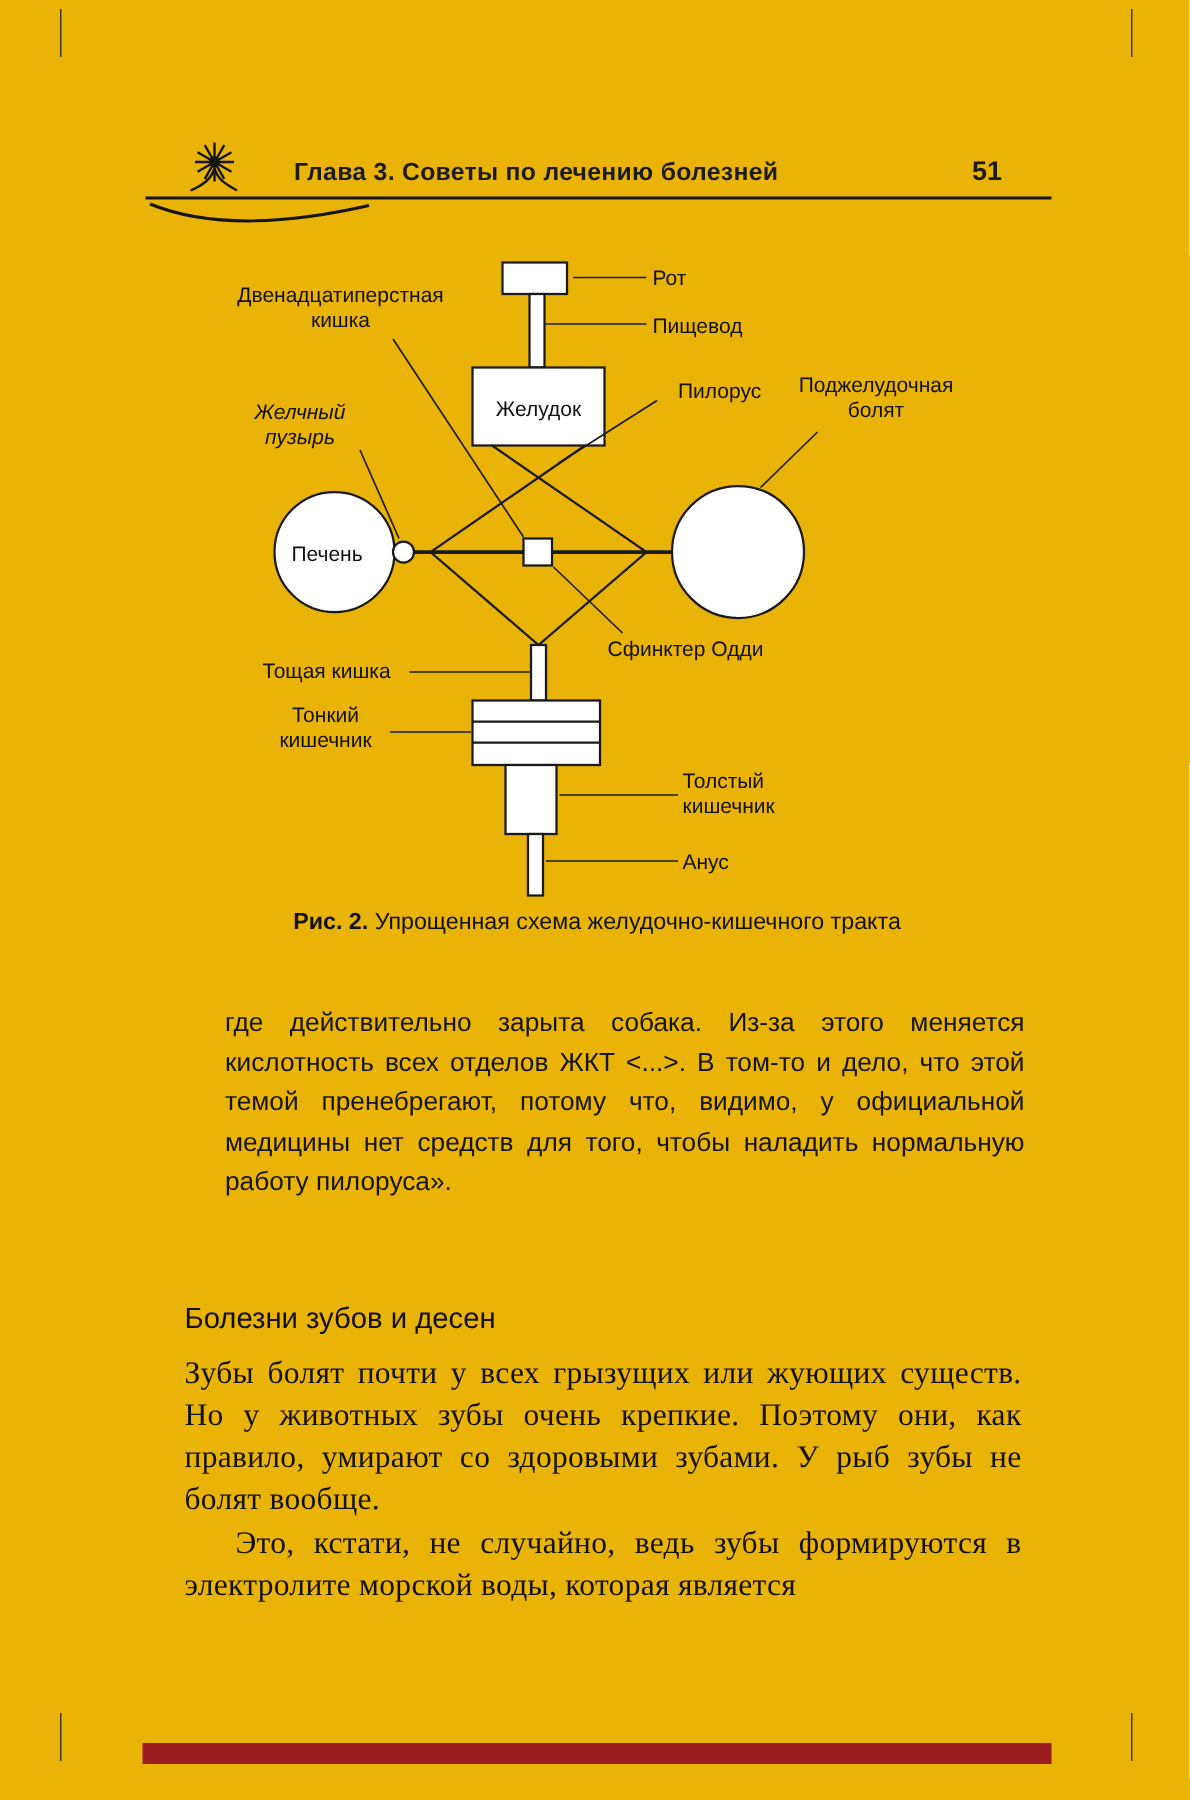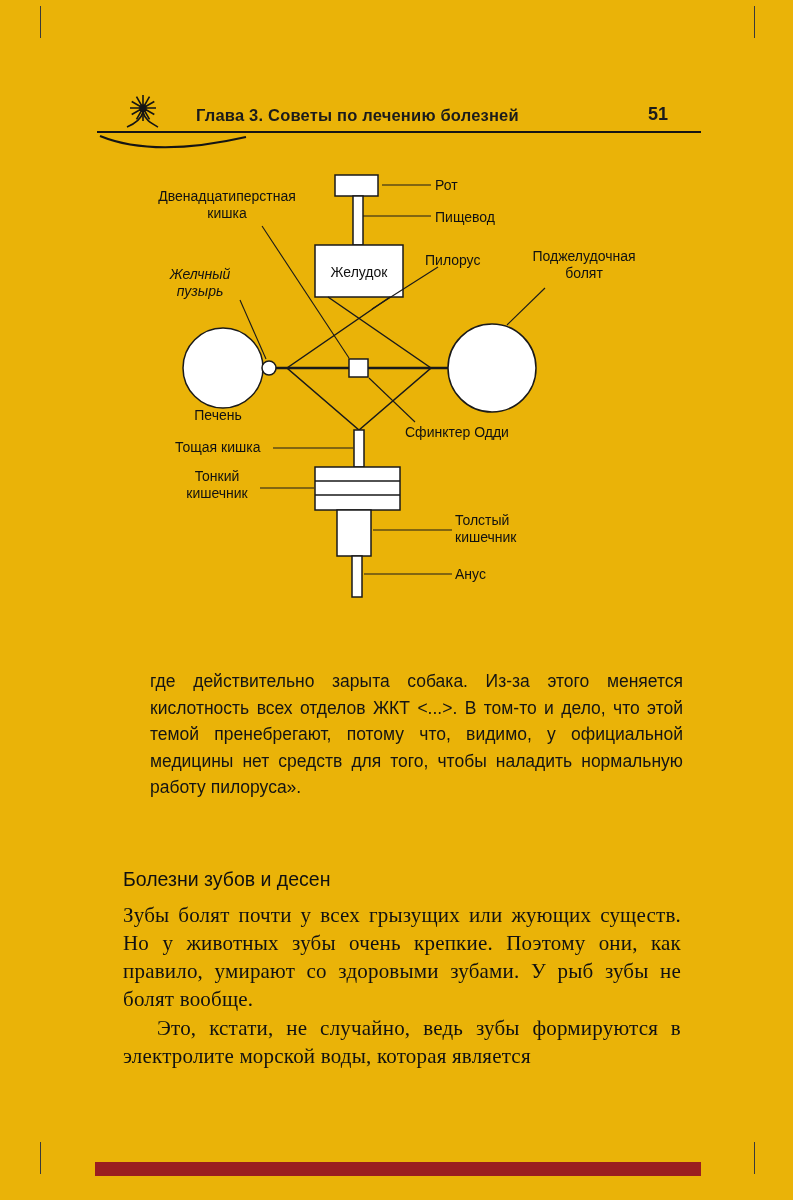--- a/index.html
+++ b/index.html
@@ -103,33 +103,37 @@
         <path d="M145 132 L171 191"></path>
         <path d="M320 254 L274 210"></path>
         <path d="M178 280 L258 280"></path>
         <path d="M165 320 L219 320"></path>
         <path d="M357 362 L278 362"></path>
         <path d="M357 406 L269 406"></path>
       </g>
     </svg>
     <div class="dlabel" style="left:340px; top:9px;">Рот</div>
     <div class="dlabel" style="left:340px; top:41px;">Пищевод</div>
-    <div class="dlabel" style="left:330px; top:84px;">Пилорус</div>
+    <div class="dlabel" style="left:357px; top:84px;">Пилорус</div>
     <div class="dlabel c" style="left:427px; top:80px; width:124px;">Поджелудочная болят</div>
     <div class="dlabel c" style="left:47px; top:20px; width:170px;">Двенадцатиперстная кишка</div>
     <div class="dlabel c" style="left:65px; top:98px; width:80px;font-style:italic;">Желчный пузырь</div>
-    <div class="dlabel c" style="left:88px; top:193px; width:70px;margin-top:46px;">Печень</div>
+    <div class="dlabel c" style="left:88px; top:193px; width:70px;">Печень</div>
     <div class="dlabel c" style="left:220px; top:96px; width:88px;">Желудок</div>
     <div class="dlabel" style="left:310px; top:256px;">Сфинктер Одди</div>
     <div class="dlabel" style="left:80px; top:271px;">Тощая кишка</div>
     <div class="dlabel c" style="left:82px; top:300px; width:80px;">Тонкий кишечник</div>
     <div class="dlabel" style="left:360px; top:344px; width:90px;">Толстый кишечник</div>
     <div class="dlabel" style="left:360px; top:398px;text-align:right;">Анус</div>
   </div>
 
+  <div class="caption">
+    <span class="b">Рис. 2.</span>
+    <span>Упрощенная схема желудочно-кишечного тракта</span>
+  </div>
 
   <div class="quote">где действительно зарыта собака. Из-за этого меняется кислотность всех отделов ЖКТ &lt;...&gt;. В том-то и дело, что этой темой пренебрегают, потому что, видимо, у официальной медицины нет средств для того, чтобы наладить нормальную работу пилоруса».</div>
 
   <div class="h2">Болезни зубов и десен</div>
 
   <div class="body-text p2">Это, кстати, не случайно, ведь зубы формируются в электролите морской воды, которая является</div>
   <div class="body-text p1">Зубы болят почти у всех грызущих или жующих существ. Но у животных зубы очень крепкие. Поэтому они, как правило, умирают со здоровыми зубами. У рыб зубы не болят вообще.</div>
 
   <div class="accent-bar" style="background: rgb(154, 30, 32);"></div>
 

